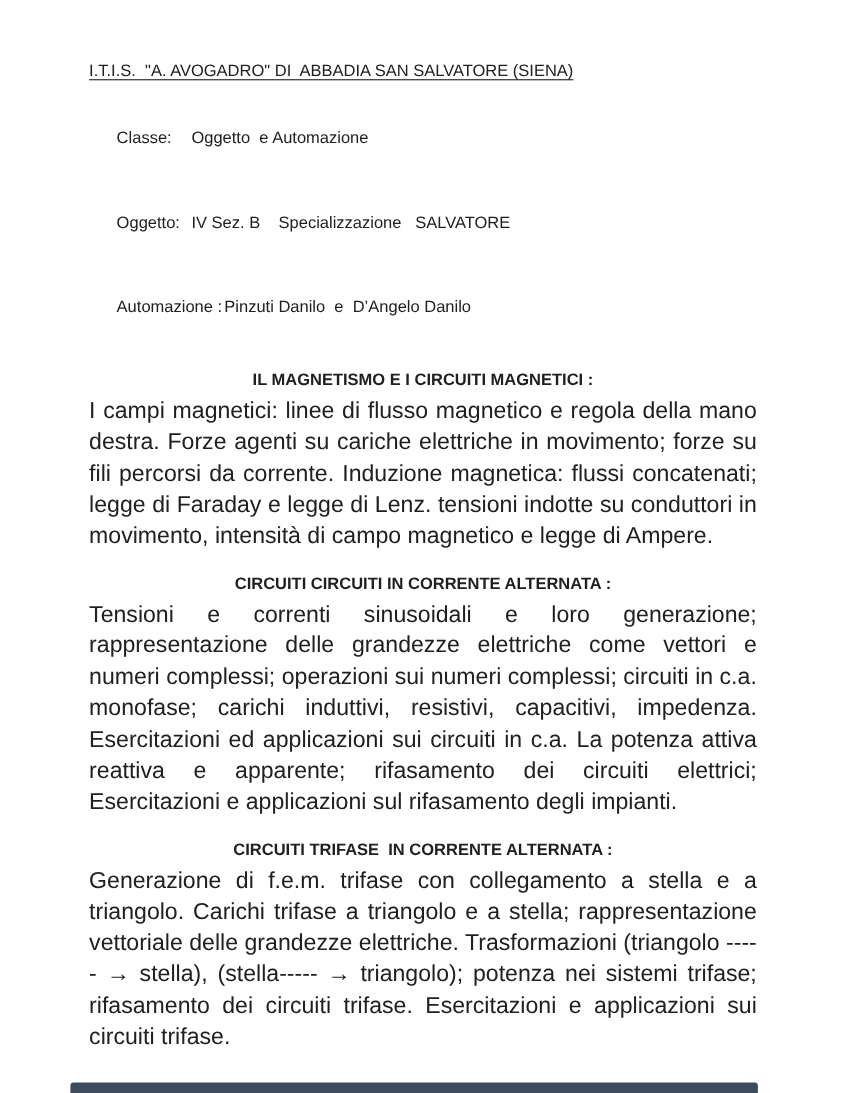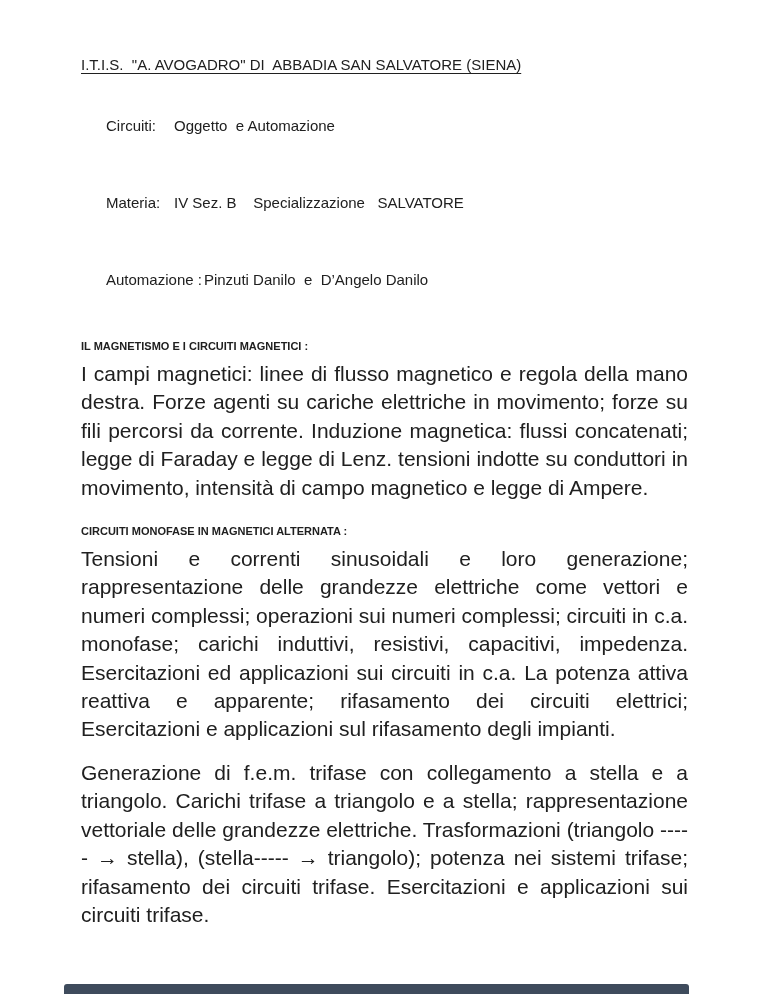--- a/index.html
+++ b/index.html
@@ -46,25 +46,26 @@
   .meta-value {
     white-space: pre;
   }
   .section {
     margin-top: 15px;
   }
   .section.first {
     margin-top: 21px;
   }
   .sec-heading {
-    font-size: 11px;
+    font-size: 15px;
     font-weight: bold;
     line-height: 28px;
     margin: 0;
     white-space: pre;
+    text-align: center;
   }
   .sec-body {
     font-size: 21px;
     line-height: 28.4px;
     margin: 0;
     text-align: justify;
     text-justify: inter-word;
   }
   .bottom-bar {
     position: absolute;
@@ -78,39 +79,40 @@
 </style>
 </head>
 <body>
 
 <div class="page">
 
   <div class="doc-title">I.T.I.S.  "A. AVOGADRO" DI  ABBADIA SAN SALVATORE (SIENA)</div>
 
   <div class="meta">
     <div class="meta-row">
-      <span class="meta-label">Circuiti:</span><span class="meta-value">Oggetto  e Automazione</span>
+      <span class="meta-label">Classe:</span><span class="meta-value">Oggetto  e Automazione</span>
     </div>
     <div class="meta-row">
-      <span class="meta-label">Materia:</span><span class="meta-value">IV Sez. B    Specializzazione   SALVATORE</span>
+      <span class="meta-label">Oggetto:</span><span class="meta-value">IV Sez. B    Specializzazione   SALVATORE</span>
     </div>
     <div class="meta-row">
       <span class="meta-label">Automazione :</span><span class="meta-value">Pinzuti Danilo  e  D’Angelo Danilo</span>
     </div>
   </div>
 
   <div class="section first">
     <h2 class="sec-heading">IL MAGNETISMO E I CIRCUITI MAGNETICI :</h2>
     <p class="sec-body">I campi magnetici: linee di flusso magnetico e regola della mano destra. Forze agenti su cariche elettriche in movimento; forze su fili percorsi da corrente. Induzione magnetica: flussi concatenati; legge di Faraday e legge di Lenz. tensioni indotte su conduttori in movimento, intensità di campo magnetico e legge di Ampere.</p>
   </div>
 
   <div class="section">
-    <h2 class="sec-heading">CIRCUITI MONOFASE IN MAGNETICI ALTERNATA :</h2>
+    <h2 class="sec-heading">CIRCUITI CIRCUITI IN CORRENTE ALTERNATA :</h2>
     <p class="sec-body">Tensioni e correnti sinusoidali e loro generazione; rappresentazione delle grandezze elettriche come vettori e numeri complessi; operazioni sui numeri complessi; circuiti in c.a. monofase; carichi induttivi, resistivi, capacitivi, impedenza. Esercitazioni ed applicazioni sui circuiti in c.a. La potenza attiva reattiva e apparente; rifasamento dei circuiti elettrici; Esercitazioni e applicazioni sul rifasamento degli impianti.</p>
   </div>
 
   <div class="section">
+    <h2 class="sec-heading">CIRCUITI TRIFASE  IN CORRENTE ALTERNATA :</h2>
     <p class="sec-body">Generazione di f.e.m. trifase con collegamento a stella e a triangolo.  Carichi trifase a triangolo e a stella; rappresentazione vettoriale delle grandezze elettriche. Trasformazioni (triangolo ----- → stella), (stella----- → triangolo);  potenza nei sistemi trifase; rifasamento dei circuiti trifase. Esercitazioni  e applicazioni sui circuiti trifase.</p>
   </div>
 
   <div class="bottom-bar" style="background: rgb(62, 75, 92);"></div>
 
 </div>
 
 </body></html>

